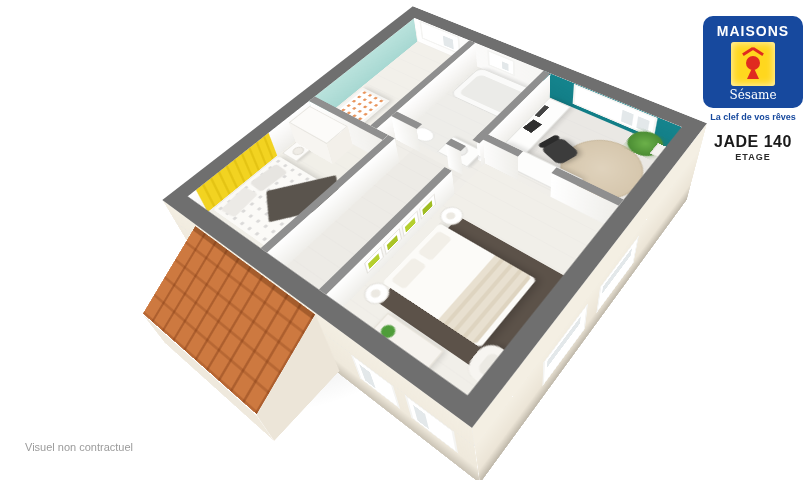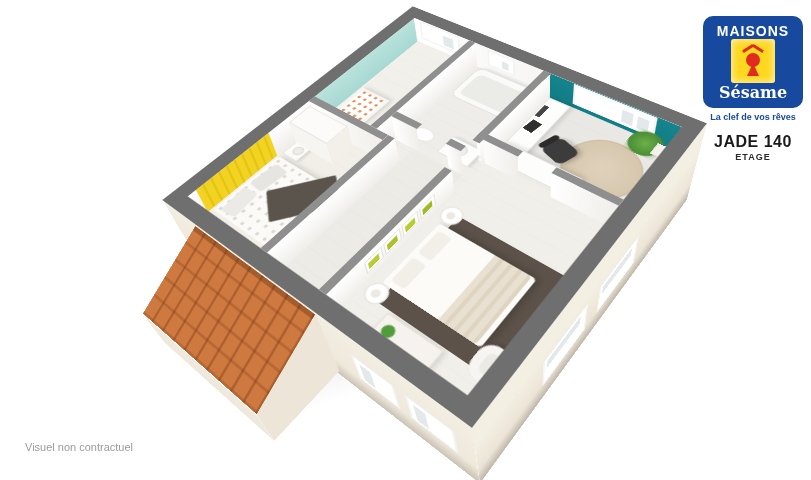--- a/index.html
+++ b/index.html
@@ -57,21 +57,21 @@
         justify-content:space-between;padding:7px 0 6px;box-sizing:border-box;}
   .logo-top{color:#fff;font-weight:bold;font-size:14px;letter-spacing:1px;}
   .logo-sq{width:44px;height:44px;background:#ffd71e;border-radius:3px;position:relative;
            box-shadow:inset 0 0 8px rgba(255,255,255,.8);}
   .kh-circle{position:absolute;left:15px;top:14px;width:14px;height:14px;border-radius:50%;background:#e02b20;}
   .kh-stem{position:absolute;left:16px;top:24px;width:0;height:0;
            border-left:6px solid transparent;border-right:6px solid transparent;border-bottom:13px solid #e02b20;}
   .kh-roof-l,.kh-roof-r{position:absolute;width:12px;height:3px;background:#e02b20;top:8px;}
   .kh-roof-l{left:11px;transform:rotate(-32deg);}
   .kh-roof-r{left:21px;transform:rotate(32deg);}
-  .logo-bottom{color:#fff;font-weight:bold;font-size:16px;font-family:"DejaVu Serif", serif;}
+  .logo-bottom{color:#fff;font-weight:normal;font-size:12px;font-family:"DejaVu Serif", serif;}
   .tagline{position:absolute;left:694px;top:112px;width:118px;text-align:center;
            color:#17499e;font-size:9px;font-weight:bold;}
   .ptitle{position:absolute;left:703px;top:133px;width:100px;text-align:center;color:#1a1a1a;
           font-size:16px;font-weight:800;letter-spacing:.5px;}
   .psub{position:absolute;left:703px;top:152px;width:100px;text-align:center;color:#2a2a2a;
         font-size:9px;font-weight:bold;letter-spacing:1px;}
   .disclaimer{position:absolute;left:25px;top:441px;color:#9b9b9b;font-size:11px;}
 </style>
 </head>
 <body>

